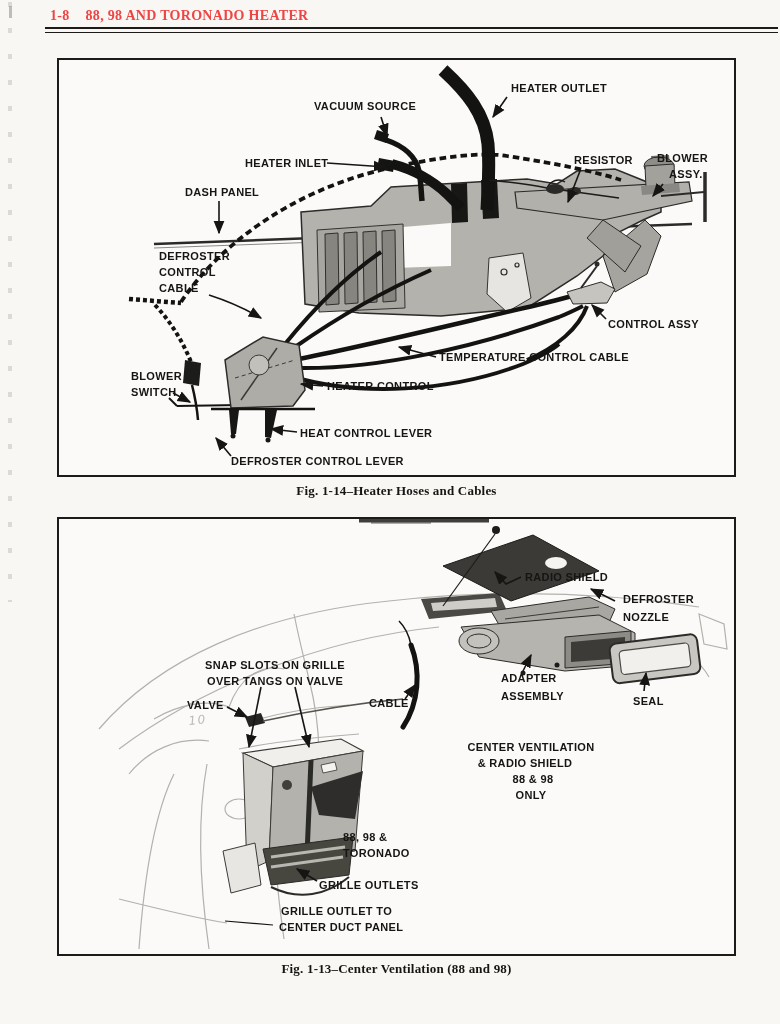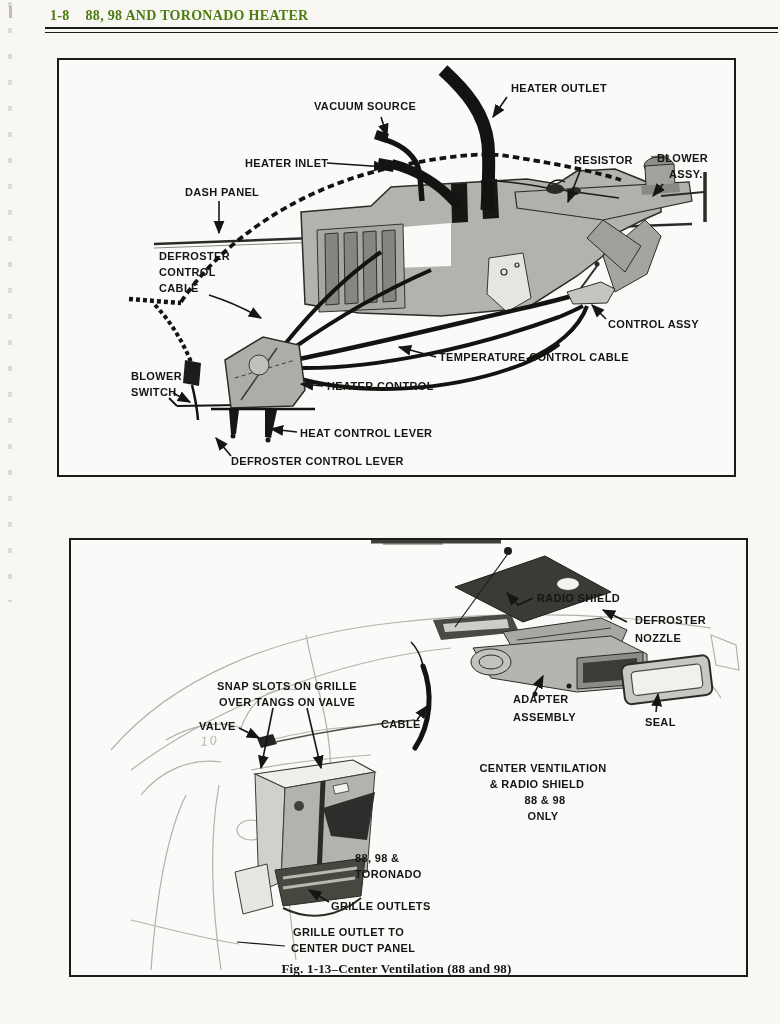--- a/index.html
+++ b/index.html
@@ -16,34 +16,34 @@
     position:absolute;left:8px;top:2px;width:4px;height:600px;
     background:repeating-linear-gradient(#b9b7b3 0 5px, transparent 5px 26px);
     opacity:.45;pointer-events:none;
   }
   .edge-mark-top{
     position:absolute;left:9px;top:6px;width:3px;height:12px;background:#8f8d89;opacity:.55;
   }
   .header{
     position:absolute;top:8px;left:50px;right:10px;
     font-family:"Liberation Serif",serif;
-    font-weight:bold;font-size:14px;color:#4d7c0f;
+    font-weight:bold;font-size:14px;color:#ef4444;
     letter-spacing:.3px;white-space:nowrap;
   }
   .header .secno{margin-right:16px;}
   .rule{
     position:absolute;top:27px;left:45px;width:733px;height:3px;
     border-top:2px solid #1c1b19;border-bottom:1px solid #1c1b19;
   }
   .figbox{
     position:absolute;left:57px;width:675px;
     border:2px solid #1c1b19;background:#fbfaf8;
   }
   .figbox.f1{top:58px;height:415px;}
-  .figbox.f2{top:538px;height:435px;margin-left:12px;}
+  .figbox.f2{top:517px;height:435px;}
   .caption{
     position:absolute;left:57px;width:679px;text-align:center;
     font-family:"Liberation Serif",serif;font-weight:bold;
     font-size:13px;color:#161513;letter-spacing:.2px;
   }
   .cap1{top:483px;}
   .cap2{top:961px;}
   svg{display:block;}
   .lbl{
     font-family:"Liberation Sans",sans-serif;
@@ -197,20 +197,21 @@
         <text class="lbl" x="72" y="320">BLOWER</text>
         <text class="lbl" x="72" y="336">SWITCH</text>
         <text class="lbl" x="268" y="330">HEATER CONTROL</text>
         <text class="lbl" x="380" y="301">TEMPERATURE CONTROL CABLE</text>
         <text class="lbl" x="549" y="268">CONTROL ASSY</text>
         <text class="lbl" x="241" y="377">HEAT CONTROL LEVER</text>
         <text class="lbl" x="172" y="405">DEFROSTER CONTROL LEVER</text>
       </g>
     </svg>
   </div>
+  <div class="caption cap1">Fig. 1-14–Heater Hoses and Cables</div>
 
   <div class="figbox f2">
     <svg width="675" height="435" viewBox="0 0 675 435">
       <defs>
         <marker id="ah2" viewBox="0 0 10 10" refX="9" refY="5" markerWidth="8.5" markerHeight="8.5" orient="auto">
           <path d="M0,1 L10,5 L0,9 Z" fill="#161513"></path>
         </marker>
       </defs>
 
       <g>

